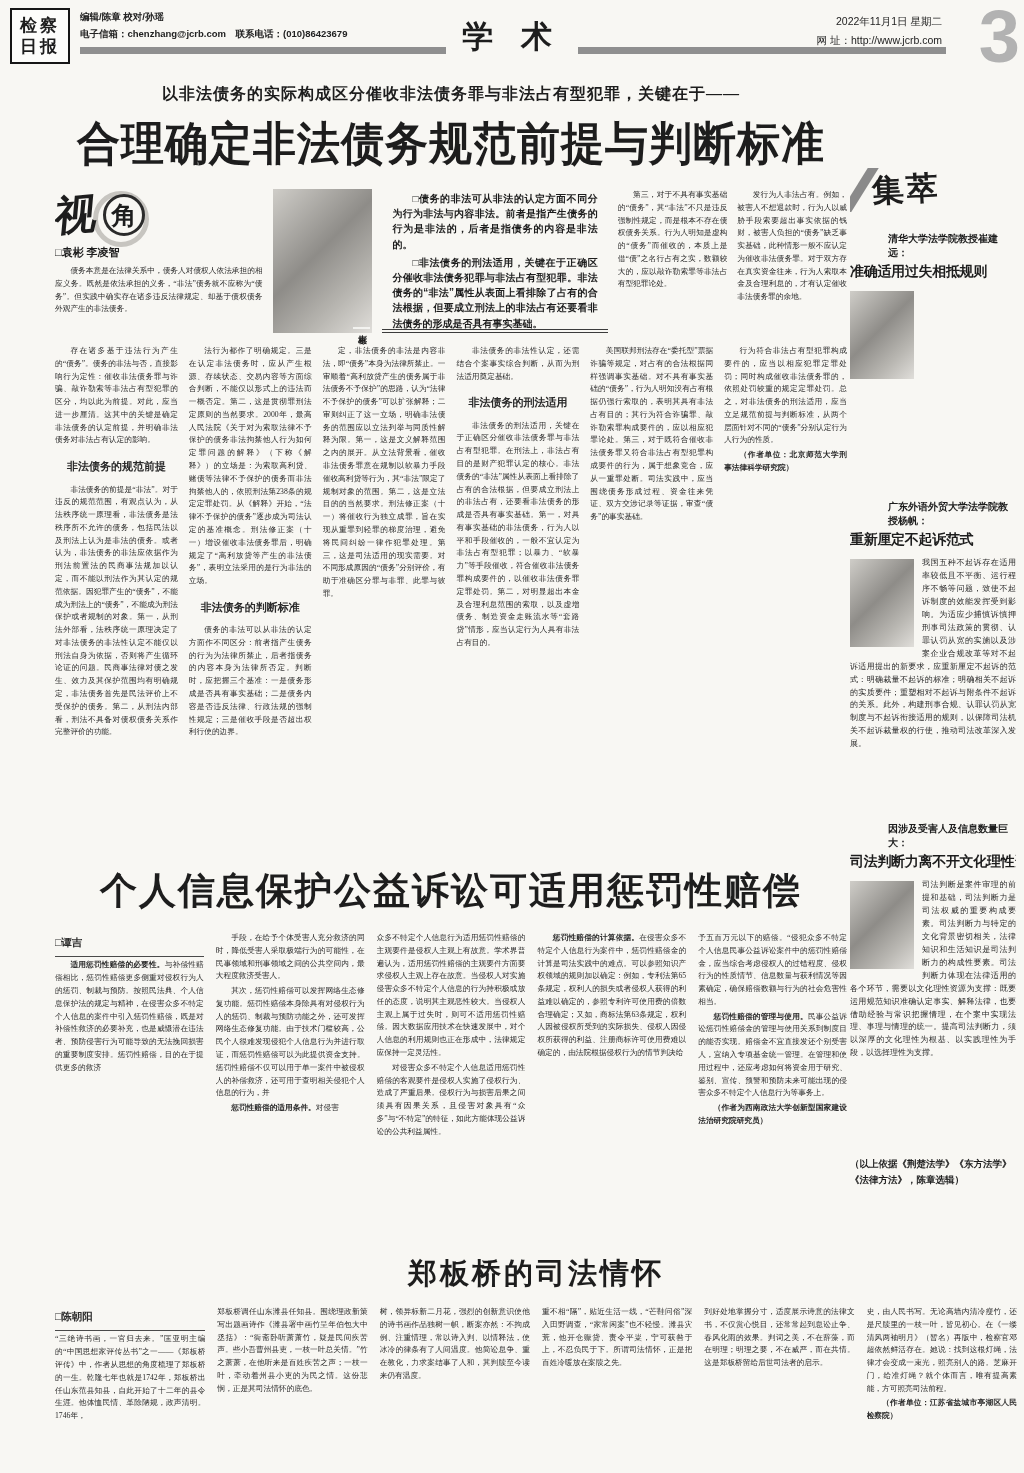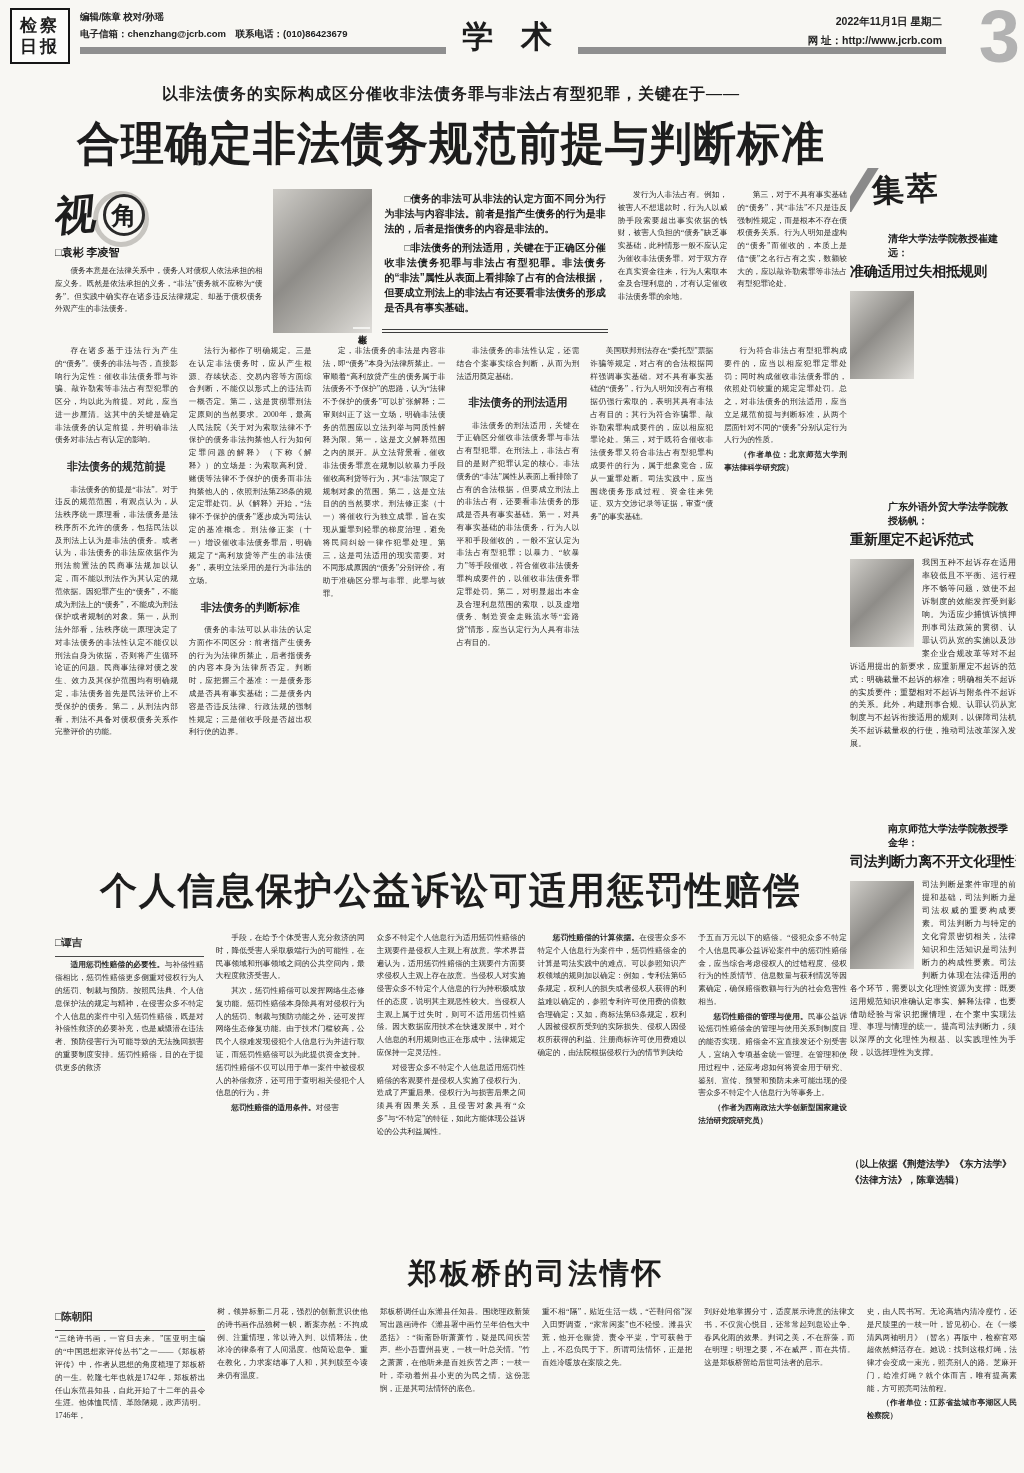--- a/index.html
+++ b/index.html
@@ -10,21 +10,21 @@
   .m-logo{position:absolute;left:10px;top:8px;width:56px;height:52px;border:2px solid #161616;
           display:flex;flex-direction:column;justify-content:center;align-items:center;background:#fdfdfb;}
   .m-logo span{font-size:17px;font-weight:800;letter-spacing:3px;line-height:1.25;}
   .m-editors{position:absolute;left:80px;top:8px;font-size:9.5px;font-weight:600;line-height:1.8;
              font-family:"Liberation Sans","DejaVu Sans",sans-serif;color:#222;}
   .m-bar{position:absolute;top:47px;height:7px;background:#8f8f8f;}
   .m-bar.left{left:80px;width:366px;}
   .m-bar.right{left:578px;width:368px;}
   .m-section{position:absolute;left:446px;top:16px;width:132px;text-align:center;
              font-size:31px;font-weight:800;letter-spacing:10px;}
-  .m-dates{position:absolute;right:82px;top:12px;text-align:right;font-size:10.5px;font-weight:700;
+  .m-dates{position:absolute;right:82px;top:12px;text-align:right;font-size:10.5px;font-weight:400;
            line-height:1.8;font-family:"Liberation Sans","DejaVu Sans",sans-serif;}
   .m-page{position:absolute;right:4px;top:-6px;font-size:74px;font-weight:800;color:#b2b2b2;
           font-family:"Liberation Sans","DejaVu Sans",sans-serif;}
   
   .bodytext{font-size:7.7px;line-height:1.66;text-align:justify;color:#2a2a2a;}
   .bodytext p{margin:0 0 2px;text-indent:2em;}
   .attribution{font-weight:700;font-family:"Liberation Sans","DejaVu Sans",sans-serif;}
   h3.subhead{font-size:11px;text-align:center;margin:10px 0 8px;font-weight:700;
              font-family:"Liberation Sans","DejaVu Sans",sans-serif;}
   .runin{font-weight:700;font-family:"Liberation Sans","DejaVu Sans",sans-serif;}
@@ -45,21 +45,21 @@
   .vp-logo .shi{font-size:42px;font-weight:700;transform:skewX(-10deg) rotate(-5deg);position:relative;}
   .vp-logo .jiao{width:36px;height:36px;border:3px solid #2b2b2b;border-radius:50%;display:flex;
                  align-items:center;justify-content:center;font-size:25px;font-weight:800;position:relative;background:#f8f7f3;}
   .vp .byline{font-size:11px;font-weight:700;margin:4px 0 5px;}
   .lead-photo{width:102px;height:100%;}
   .lead-photo .cap{position:absolute;right:2px;bottom:4px;background:rgba(250,250,248,.8);
                    font-size:9px;font-weight:700;padding:1px 2px;writing-mode:vertical-rl;}
   .lead-summary{width:226px;font-family:"Liberation Sans","DejaVu Sans",sans-serif;font-size:10px;
                 font-weight:700;line-height:1.52;text-align:justify;border-bottom:4px double #3c3c3c;
                 padding:2px 2px 6px;overflow:hidden;}
-  .lead-summary p{margin:0 0 3px;text-indent:2em;}
+  .lead-summary p{margin:0 8px 3px;text-indent:2em;}
   .mini{width:112px;overflow:hidden;}
   .lead-body{margin-top:12px;display:flex;gap:11px;height:520px;overflow:hidden;}
   .lead-body .col{flex:1;overflow:hidden;}
   
   .digest{position:absolute;left:850px;top:160px;width:166px;height:1092px;overflow:hidden;}
   .digest-logo{position:relative;height:66px;margin-bottom:6px;}
   .digest-logo .slash{position:absolute;left:4px;top:8px;width:34px;height:44px;border-left:11px solid #8a8a8a;
                       transform:skewX(-32deg);}
   .digest-logo .txt{position:absolute;left:22px;top:8px;font-size:32px;font-weight:800;letter-spacing:2px;
                     transform:rotate(-3deg);}
@@ -126,24 +126,24 @@
       <figure class="photo lead-photo" style="margin:0;">
         <figcaption class="cap">袁彬</figcaption>
       </figure>
 
       <div class="lead-summary">
         <p>□债务的非法可从非法的认定方面不同分为行为非法与内容非法。前者是指产生债务的行为是非法的，后者是指债务的内容是非法的。</p>
         <p>□非法债务的刑法适用，关键在于正确区分催收非法债务犯罪与非法占有型犯罪。非法债务的“非法”属性从表面上看排除了占有的合法根据，但要成立刑法上的非法占有还要看非法债务的形成是否具有事实基础。</p>
       </div>
 
       <div class="mini bodytext">
+        <p>第三，对于不具有事实基础的“债务”，其“非法”不只是违反强制性规定，而是根本不存在债权债务关系。行为人明知是虚构的“债务”而催收的，本质上是借“债”之名行占有之实，数额较大的，应以敲诈勒索罪等非法占有型犯罪论处。</p>
+      </div>
+      <div class="mini bodytext">
         <p>发行为人非法占有。例如，被害人不想退款时，行为人以威胁手段索要超出事实依据的钱财，被害人负担的“债务”缺乏事实基础，此种情形一般不应认定为催收非法债务罪。对于双方存在真实资金往来，行为人索取本金及合理利息的，才有认定催收非法债务罪的余地。</p>
-      </div>
-      <div class="mini bodytext">
-        <p>第三，对于不具有事实基础的“债务”，其“非法”不只是违反强制性规定，而是根本不存在债权债务关系。行为人明知是虚构的“债务”而催收的，本质上是借“债”之名行占有之实，数额较大的，应以敲诈勒索罪等非法占有型犯罪论处。</p>
       </div>
     </div>
 
     <div class="lead-body">
       <div class="col bodytext">
         <p>存在诸多基于违法行为产生的“债务”。债务的非法与否，直接影响行为定性：催收非法债务罪与诈骗、敲诈勒索等非法占有型犯罪的区分，均以此为前提。对此，应当进一步厘清。这其中的关键是确定非法债务的认定前提，并明确非法债务对非法占有认定的影响。</p>
         <h3 class="subhead">非法债务的规范前提</h3>
         <p>非法债务的前提是“非法”。对于违反的规范范围，有观点认为，从法秩序统一原理看，非法债务是法秩序所不允许的债务，包括民法以及刑法上认为是非法的债务。或者认为，非法债务的非法应依据作为刑法前置法的民商事法规加以认定，而不能以刑法作为其认定的规范依据。因犯罪产生的“债务”，不能成为刑法上的“债务”，不能成为刑法保护或者规制的对象。第一，从刑法外部看，法秩序统一原理决定了对非法债务的非法性认定不能仅以刑法自身为依据，否则将产生循环论证的问题。民商事法律对债之发生、效力及其保护范围均有明确规定，非法债务首先是民法评价上不受保护的债务。第二，从刑法内部看，刑法不具备对债权债务关系作完整评价的功能。</p>
       </div>
       <div class="col bodytext">
@@ -182,21 +182,21 @@
     </div>
 
     <div class="digest-item d-h2">
       <div class="d-source">广东外语外贸大学法学院教授杨帆：</div>
       <div class="d-title">重新厘定不起诉范式</div>
       <div class="photo d-photo"></div>
       <div class="d-body">我国五种不起诉存在适用率较低且不平衡、运行程序不畅等问题，致使不起诉制度的效能发挥受到影响。为适应少捕慎诉慎押刑事司法政策的贯彻、认罪认罚从宽的实施以及涉案企业合规改革等对不起诉适用提出的新要求，应重新厘定不起诉的范式：明确裁量不起诉的标准；明确相关不起诉的实质要件；重塑相对不起诉与附条件不起诉的关系。此外，构建刑事合规、认罪认罚从宽制度与不起诉衔接适用的规则，以保障司法机关不起诉裁量权的行使，推动司法改革深入发展。</div>
     </div>
 
     <div class="digest-item d-h3">
-      <div class="d-source">南京师范大学法学院教授季金华：</div>
+      <div class="d-source">因涉及受害人及信息数量巨大：</div>
       <div class="d-title">司法判断力离不开文化理性资源</div>
       <div class="photo d-photo"></div>
       <div class="d-body">司法判断是案件审理的前提和基础，司法判断力是司法权威的重要构成要素。司法判断力与特定的文化背景密切相关，法律知识和生活知识是司法判断力的构成性要素。司法判断力体现在法律适用的各个环节，需要以文化理性资源为支撑：既要运用规范知识准确认定事实、解释法律，也要借助经验与常识把握情理，在个案中实现法理、事理与情理的统一。提高司法判断力，须以深厚的文化理性为根基、以实践理性为手段，以选择理性为支撑。</div>
     </div>
 
     <div class="digest-note">（以上依据《荆楚法学》《东方法学》《法律方法》，陈章选辑）</div>
   </aside>
 
   <section class="second">
     <h2 class="sec-title">个人信息保护公益诉讼可适用惩罚性赔偿</h2>
@@ -226,24 +226,24 @@
   </section>
 
   <section class="third">
     <h2 class="third-title">郑板桥的司法情怀</h2>
     <div class="third-cols">
       <div class="col bodytext">
         <p class="rule-byline">□陈朝阳</p>
         <p style="text-indent:0;">“三绝诗书画，一官归去来。”匡亚明主编的“中国思想家评传丛书”之一——《郑板桥评传》中，作者从思想的角度梳理了郑板桥的一生。乾隆七年也就是1742年，郑板桥出任山东范县知县，自此开始了十二年的县令生涯。他体恤民情、革除陋规，政声清明。1746年，</p>
       </div>
       <div class="col bodytext">
+        <p style="text-indent:0;">郑板桥调任山东潍县任知县。围绕理政新策写出题画诗作《潍县署中画竹呈年伯包大中丞括》：“衙斋卧听萧萧竹，疑是民间疾苦声。些小吾曹州县吏，一枝一叶总关情。”竹之萧萧，在他听来是百姓疾苦之声；一枝一叶，牵动着州县小吏的为民之情。这份悲悯，正是其司法情怀的底色。</p>
+      </div>
+      <div class="col bodytext">
         <p style="text-indent:0;">树，领异标新二月花，强烈的创新意识使他的诗书画作品独树一帜，断案亦然：不拘成例、注重情理，常以诗入判、以情释法，使冰冷的律条有了人间温度。他简讼息争、重在教化，力求案结事了人和，其判牍至今读来仍有温度。</p>
-      </div>
-      <div class="col bodytext">
-        <p style="text-indent:0;">郑板桥调任山东潍县任知县。围绕理政新策写出题画诗作《潍县署中画竹呈年伯包大中丞括》：“衙斋卧听萧萧竹，疑是民间疾苦声。些小吾曹州县吏，一枝一叶总关情。”竹之萧萧，在他听来是百姓疾苦之声；一枝一叶，牵动着州县小吏的为民之情。这份悲悯，正是其司法情怀的底色。</p>
       </div>
       <div class="col bodytext">
         <p style="text-indent:0;">重不相“隔”，贴近生活一线，“芒鞋问俗”深入田野调查，“家常闲案”也不轻慢。潍县灾荒，他开仓赈贷、责令平粜，宁可获咎于上，不忍负民于下。所谓司法情怀，正是把百姓冷暖放在案牍之先。</p>
       </div>
       <div class="col bodytext">
         <p style="text-indent:0;">到好处地掌握分寸，适度展示诗意的法律文书，不仅赏心悦目，还常常起到息讼止争、春风化雨的效果。判词之美，不在辞藻，而在明理；明理之要，不在威严，而在共情。这是郑板桥留给后世司法者的启示。</p>
       </div>
       <div class="col bodytext">
         <p style="text-indent:0;">史，由人民书写。无论高墙内清冷瘦竹，还是尺牍里的一枝一叶，皆见初心。在《一缕清风两袖明月》（暂名）再版中，检察官邓超依然鲜活存在。她说：找到这根灯绳，法律才会变成一束光，照亮别人的路。芝麻开门，给准灯绳？就个体而言，唯有提高素能，方可照亮司法前程。</p>
         <p class="attribution" style="text-indent:2em;">（作者单位：江苏省盐城市亭湖区人民检察院）</p>

